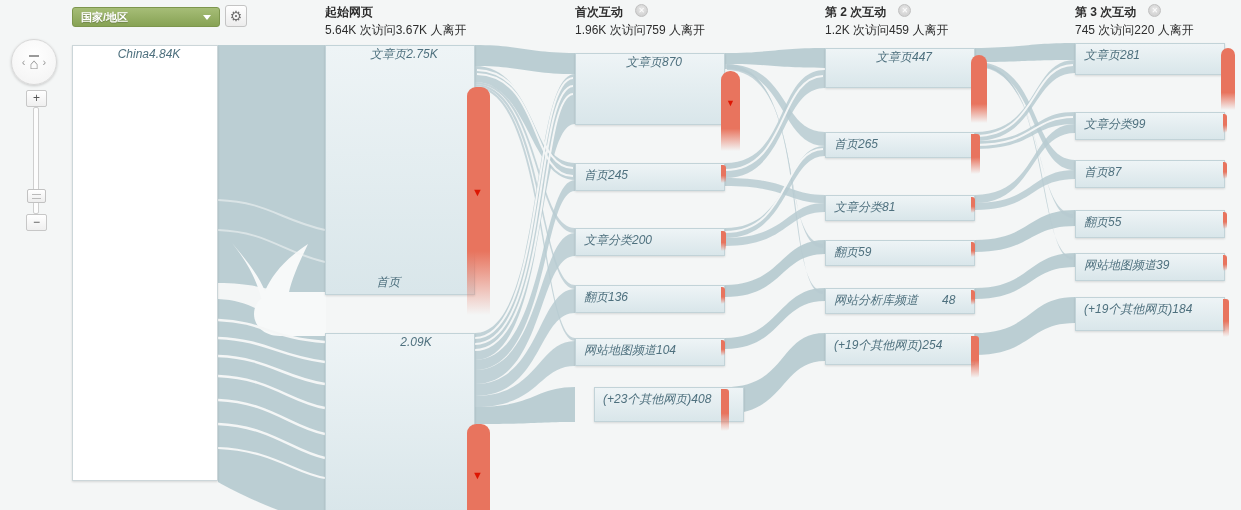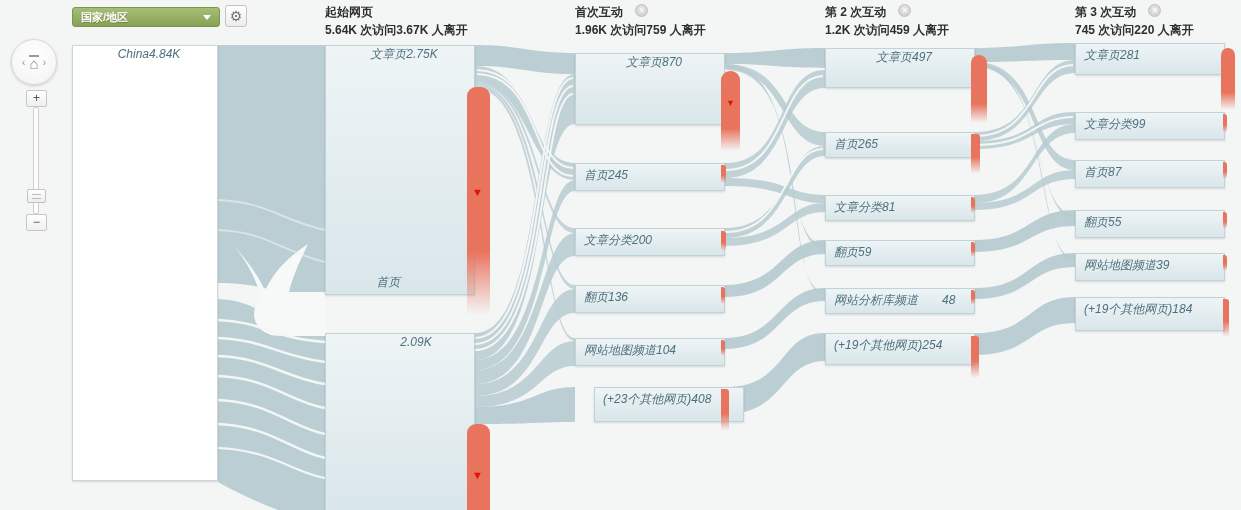--- a/index.html
+++ b/index.html
@@ -57,21 +57,21 @@
   .zoom-handle {
     position:absolute; left:27px; top:189px; width:19px; height:14px;
     background:linear-gradient(180deg,#fff,#ededed); border:1px solid #c2c2c2; border-radius:2px; cursor:grab;
   }
   .zoom-handle::after { content:""; display:block; margin:4px 4px; border-top:1px solid #bbb; border-bottom:1px solid #bbb; height:3px; }
 
   
   .col-head { position:absolute; top:4px; width:245px; color:var(--header-text,#2e2e2e); }
   .col-head .trow { display:flex; align-items:flex-start; }
   .col-head .ct { font-size:12px; font-weight:bold; }
-  .col-head .sub { font-size:12px; font-weight:bold; margin-top:1px; }
+  .col-head .sub { font-size:12px; font-weight:normal; margin-top:1px; }
   .close {
     display:inline-block; width:13px; height:13px; margin-left:12px; border-radius:50%;
     background:radial-gradient(circle at 50% 40%,#e9e9e9,#c9c9c9); border:1px solid #c0c0c0;
     color:#fdfdfd; font-size:8px; line-height:12px; text-align:center; cursor:pointer;
   }
 
   
   .node {
     position:absolute; width:150px;
     background:linear-gradient(180deg,var(--node-fill-top,#eef4f6),var(--node-fill-bottom,#d9e6ea));
@@ -247,21 +247,21 @@
     <div>网站地图频道</div>
     <div>104</div>
   </div>
   <div class="node small" style="left:594px; top:387px; height:35px;text-align:center;">
     <div>(+23个其他网页)</div>
     <div>408</div>
   </div>
 
   <div class="node" style="left:825px; top:48px; height:40px;">
     <div>文章页</div>
-    <div>497</div>
+    <div>447</div>
   </div>
   <div class="node small" style="left:825px; top:132px; height:26px;">
     <div>首页</div>
     <div>265</div>
   </div>
   <div class="node small" style="left:825px; top:195px; height:26px;">
     <div>文章分类</div>
     <div>81</div>
   </div>
   <div class="node small" style="left:825px; top:240px; height:26px;">

